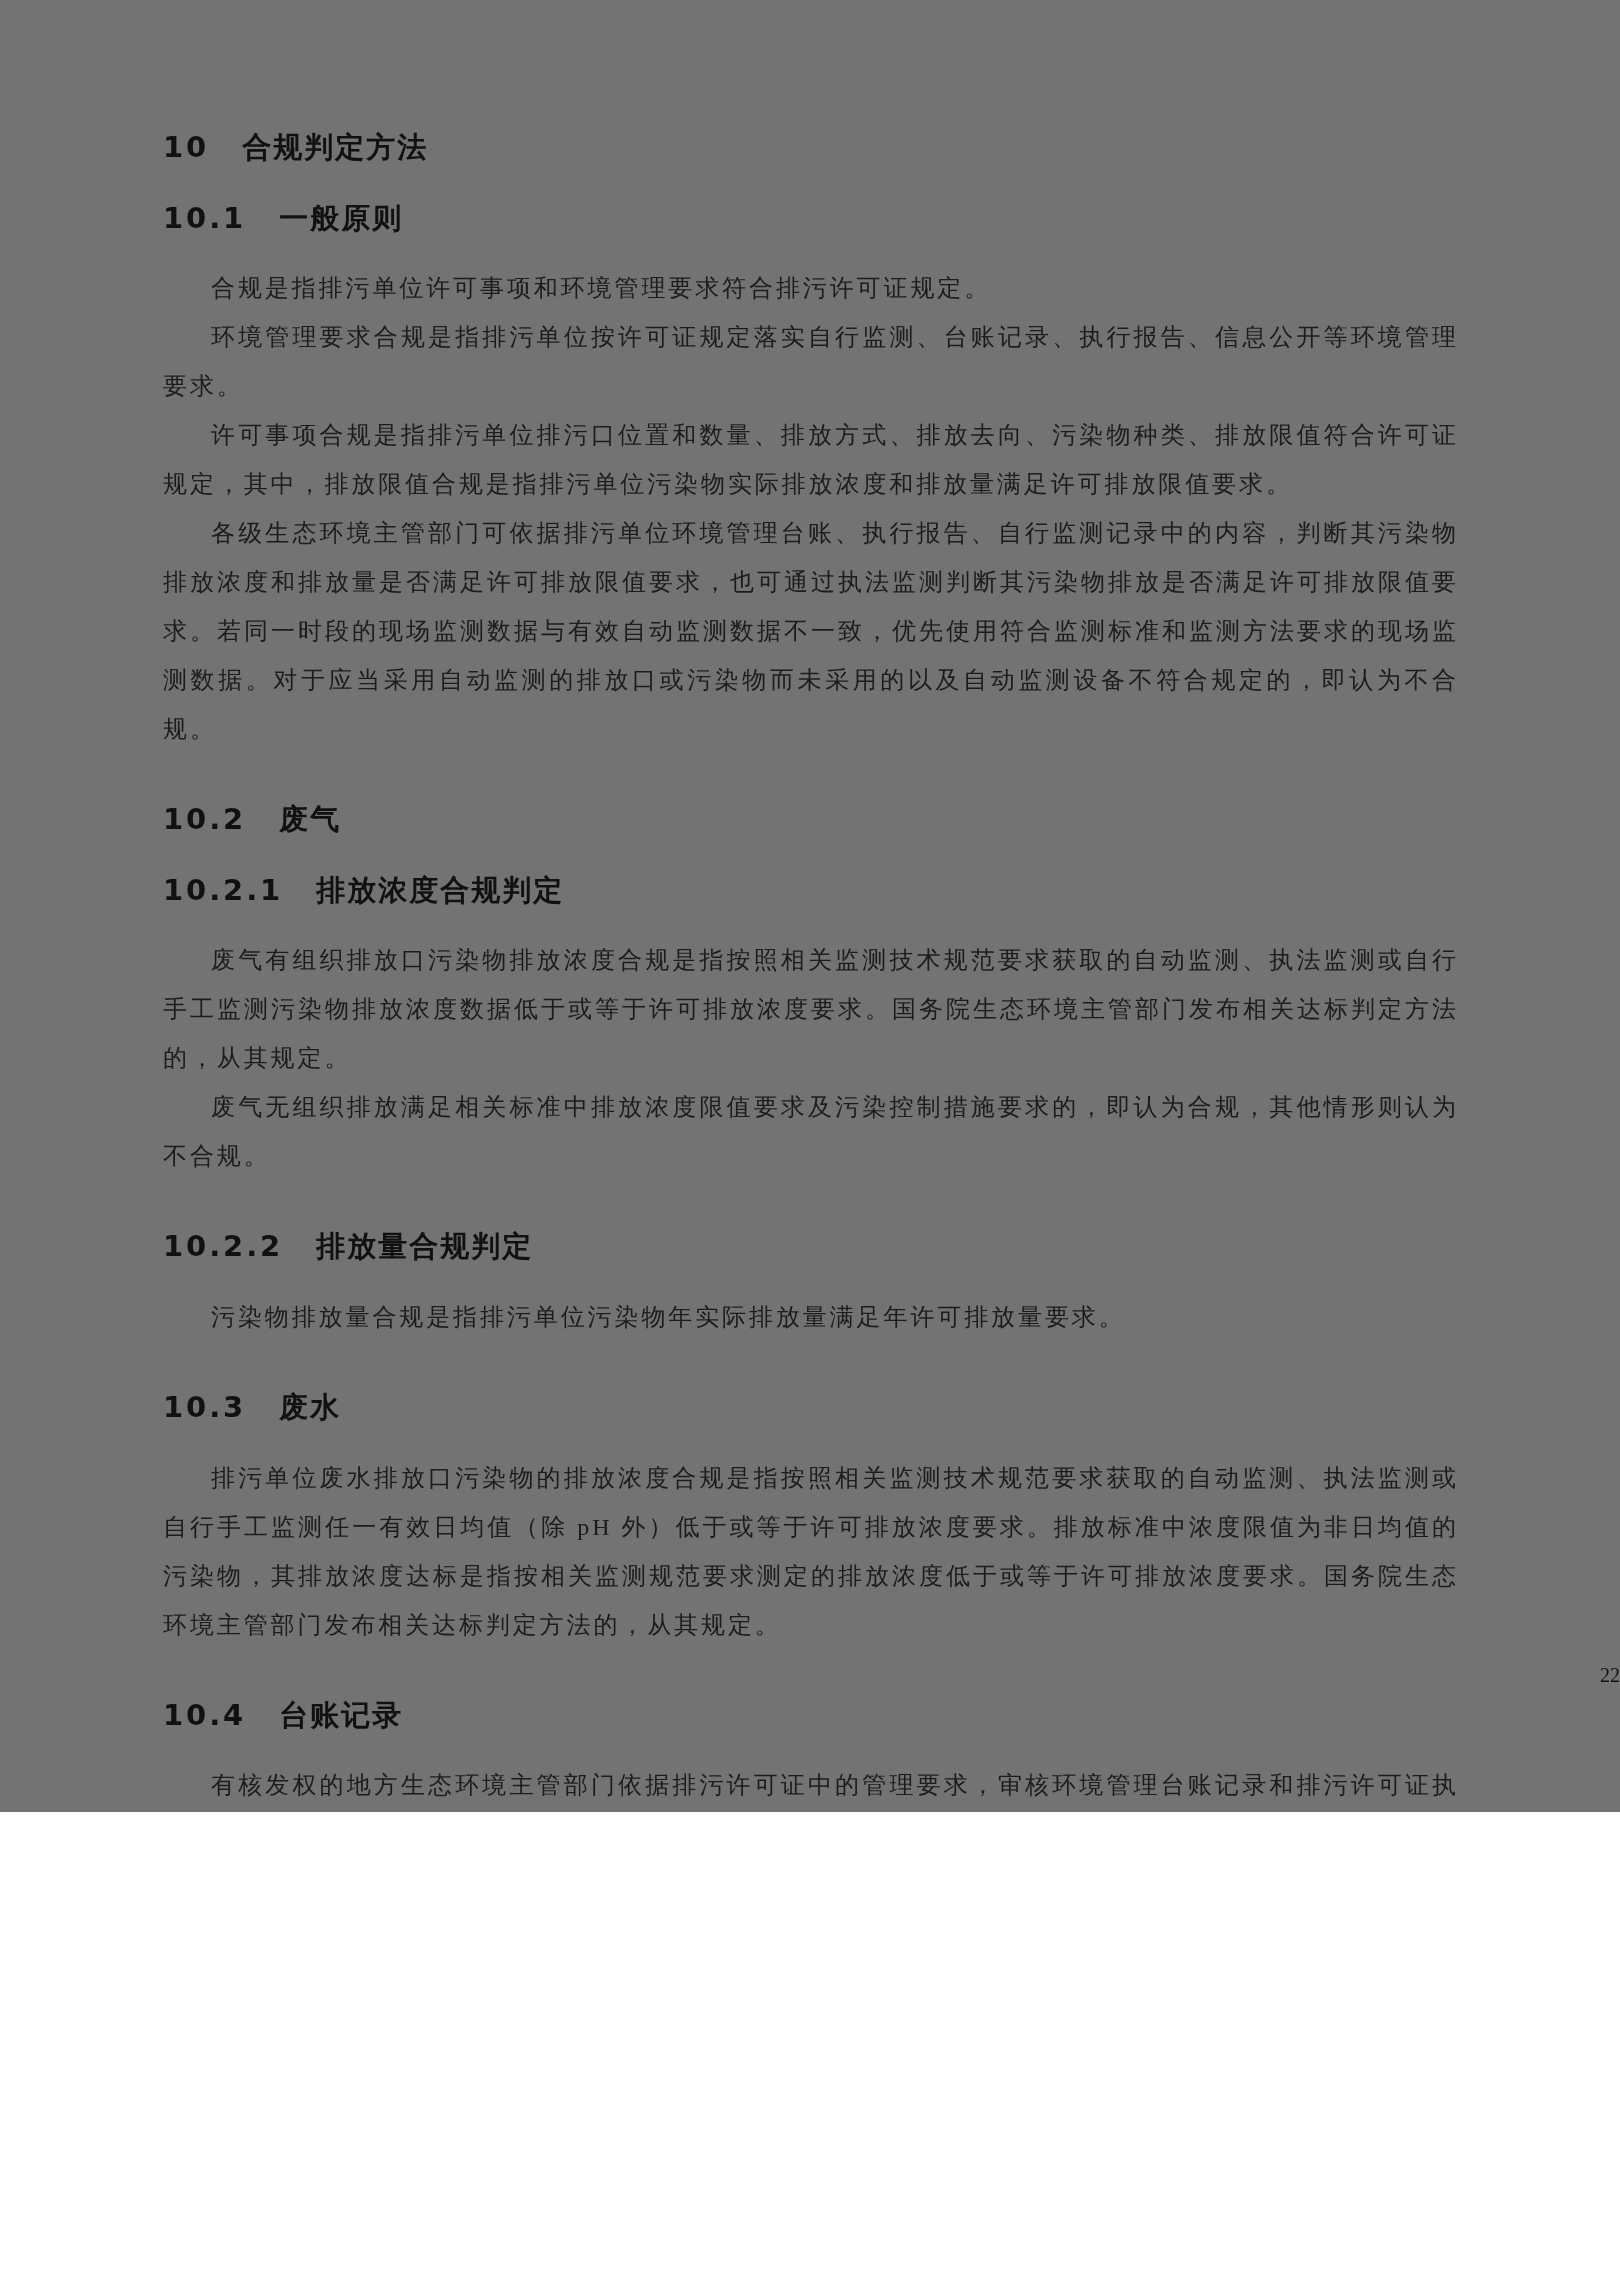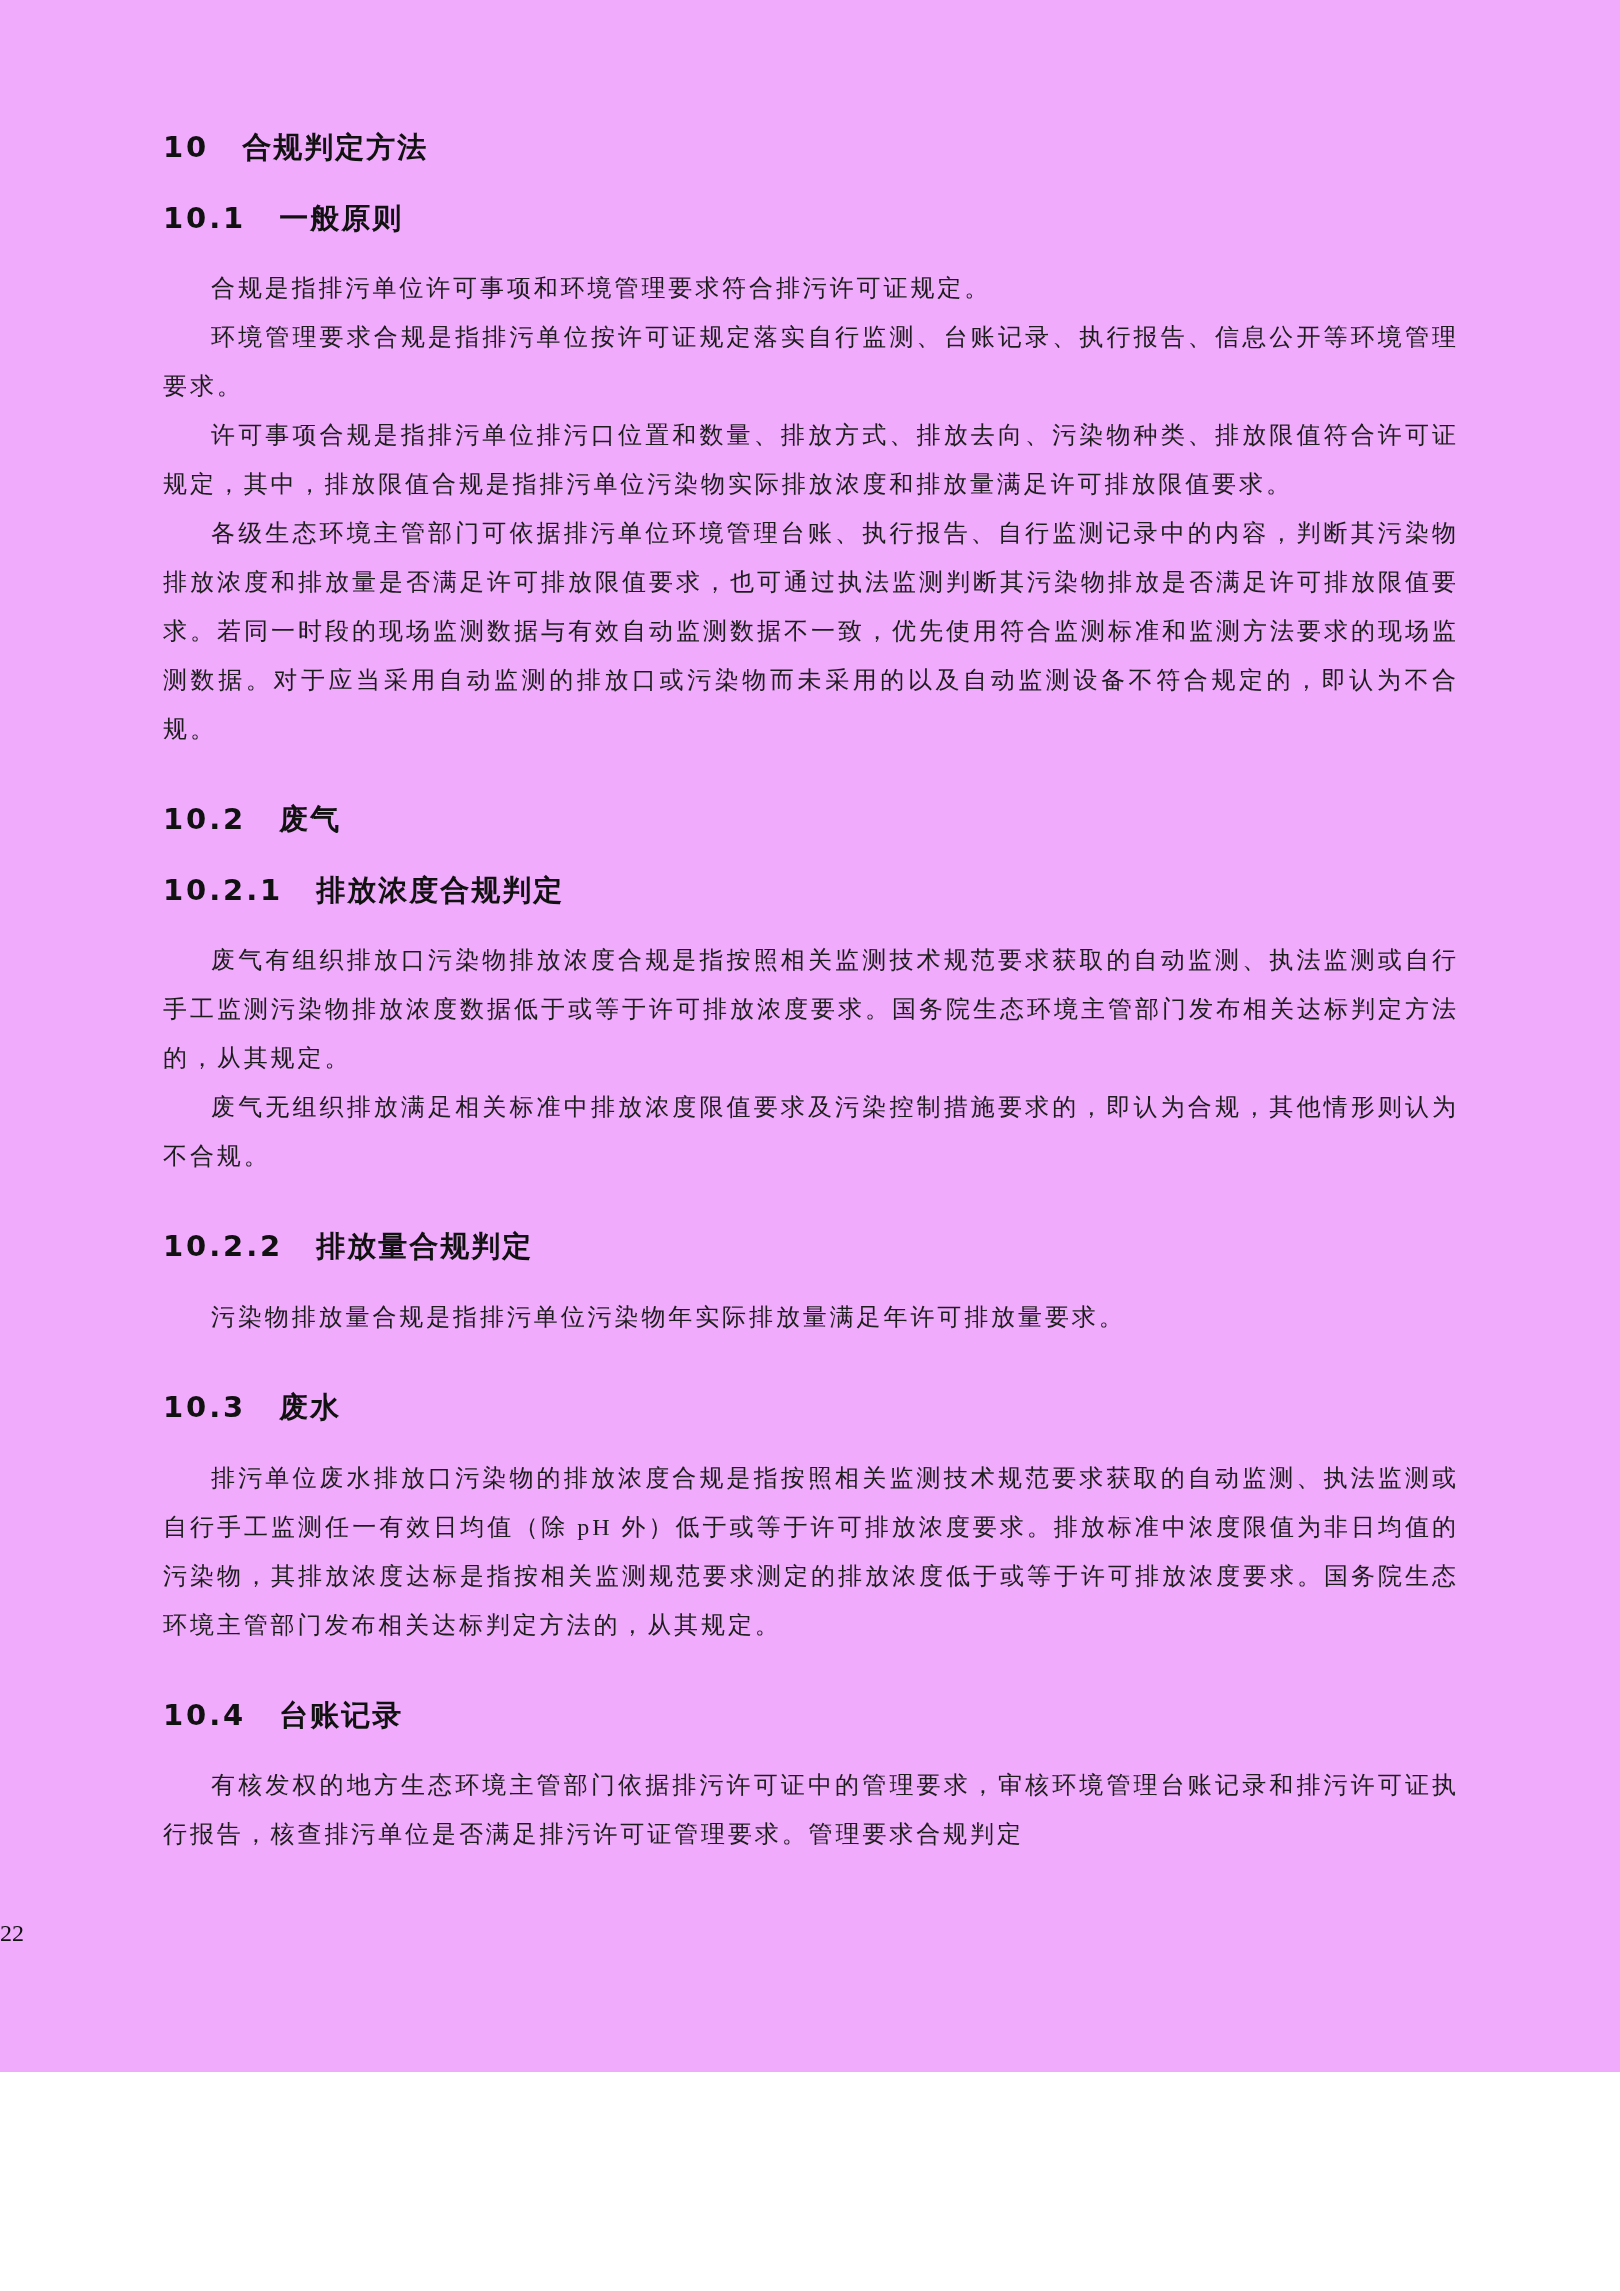--- a/index.html
+++ b/index.html
@@ -3,23 +3,23 @@
 <meta charset="utf-8">
 <style>
   html, body {
     margin: 0;
     padding: 0;
     background: #ffffff;
   }
   .page {
     position: relative;
     width: 1620px;
-    height: 2072px;
+    height: 1812px;
     margin: 0 auto;
-    background: #f0abfc;
+    background: #737373;
     color: #1c1c1c;
     overflow: hidden;
     font-family: "Liberation Serif", "DejaVu Serif", serif;
   }
   .doc-content {
     position: absolute;
     top: 123px;
     left: 163px;
     width: 1296px;
   }
@@ -46,23 +46,23 @@
     margin: 0;
     text-indent: 2em;
     text-align: justify;
     color: #1c1c1c;
   }
   .page-number {
     position: absolute;
     left: 0;
     right: 0;
     bottom: 125px;
-    text-align: left;
+    text-align: right;
     font-family: "Liberation Serif", "DejaVu Serif", serif;
-    font-size: 24px;
+    font-size: 20px;
     color: #111;
   }
 </style>
 </head>
 <body>
 
 <div class="page">
   <div class="doc-content">
       <div class="heading h1"><span class="h-num">10</span><span class="h-title">合规判定方法</span></div>
       <div class="heading h2"><span class="h-num">10.1</span><span class="h-title">一般原则</span></div>

